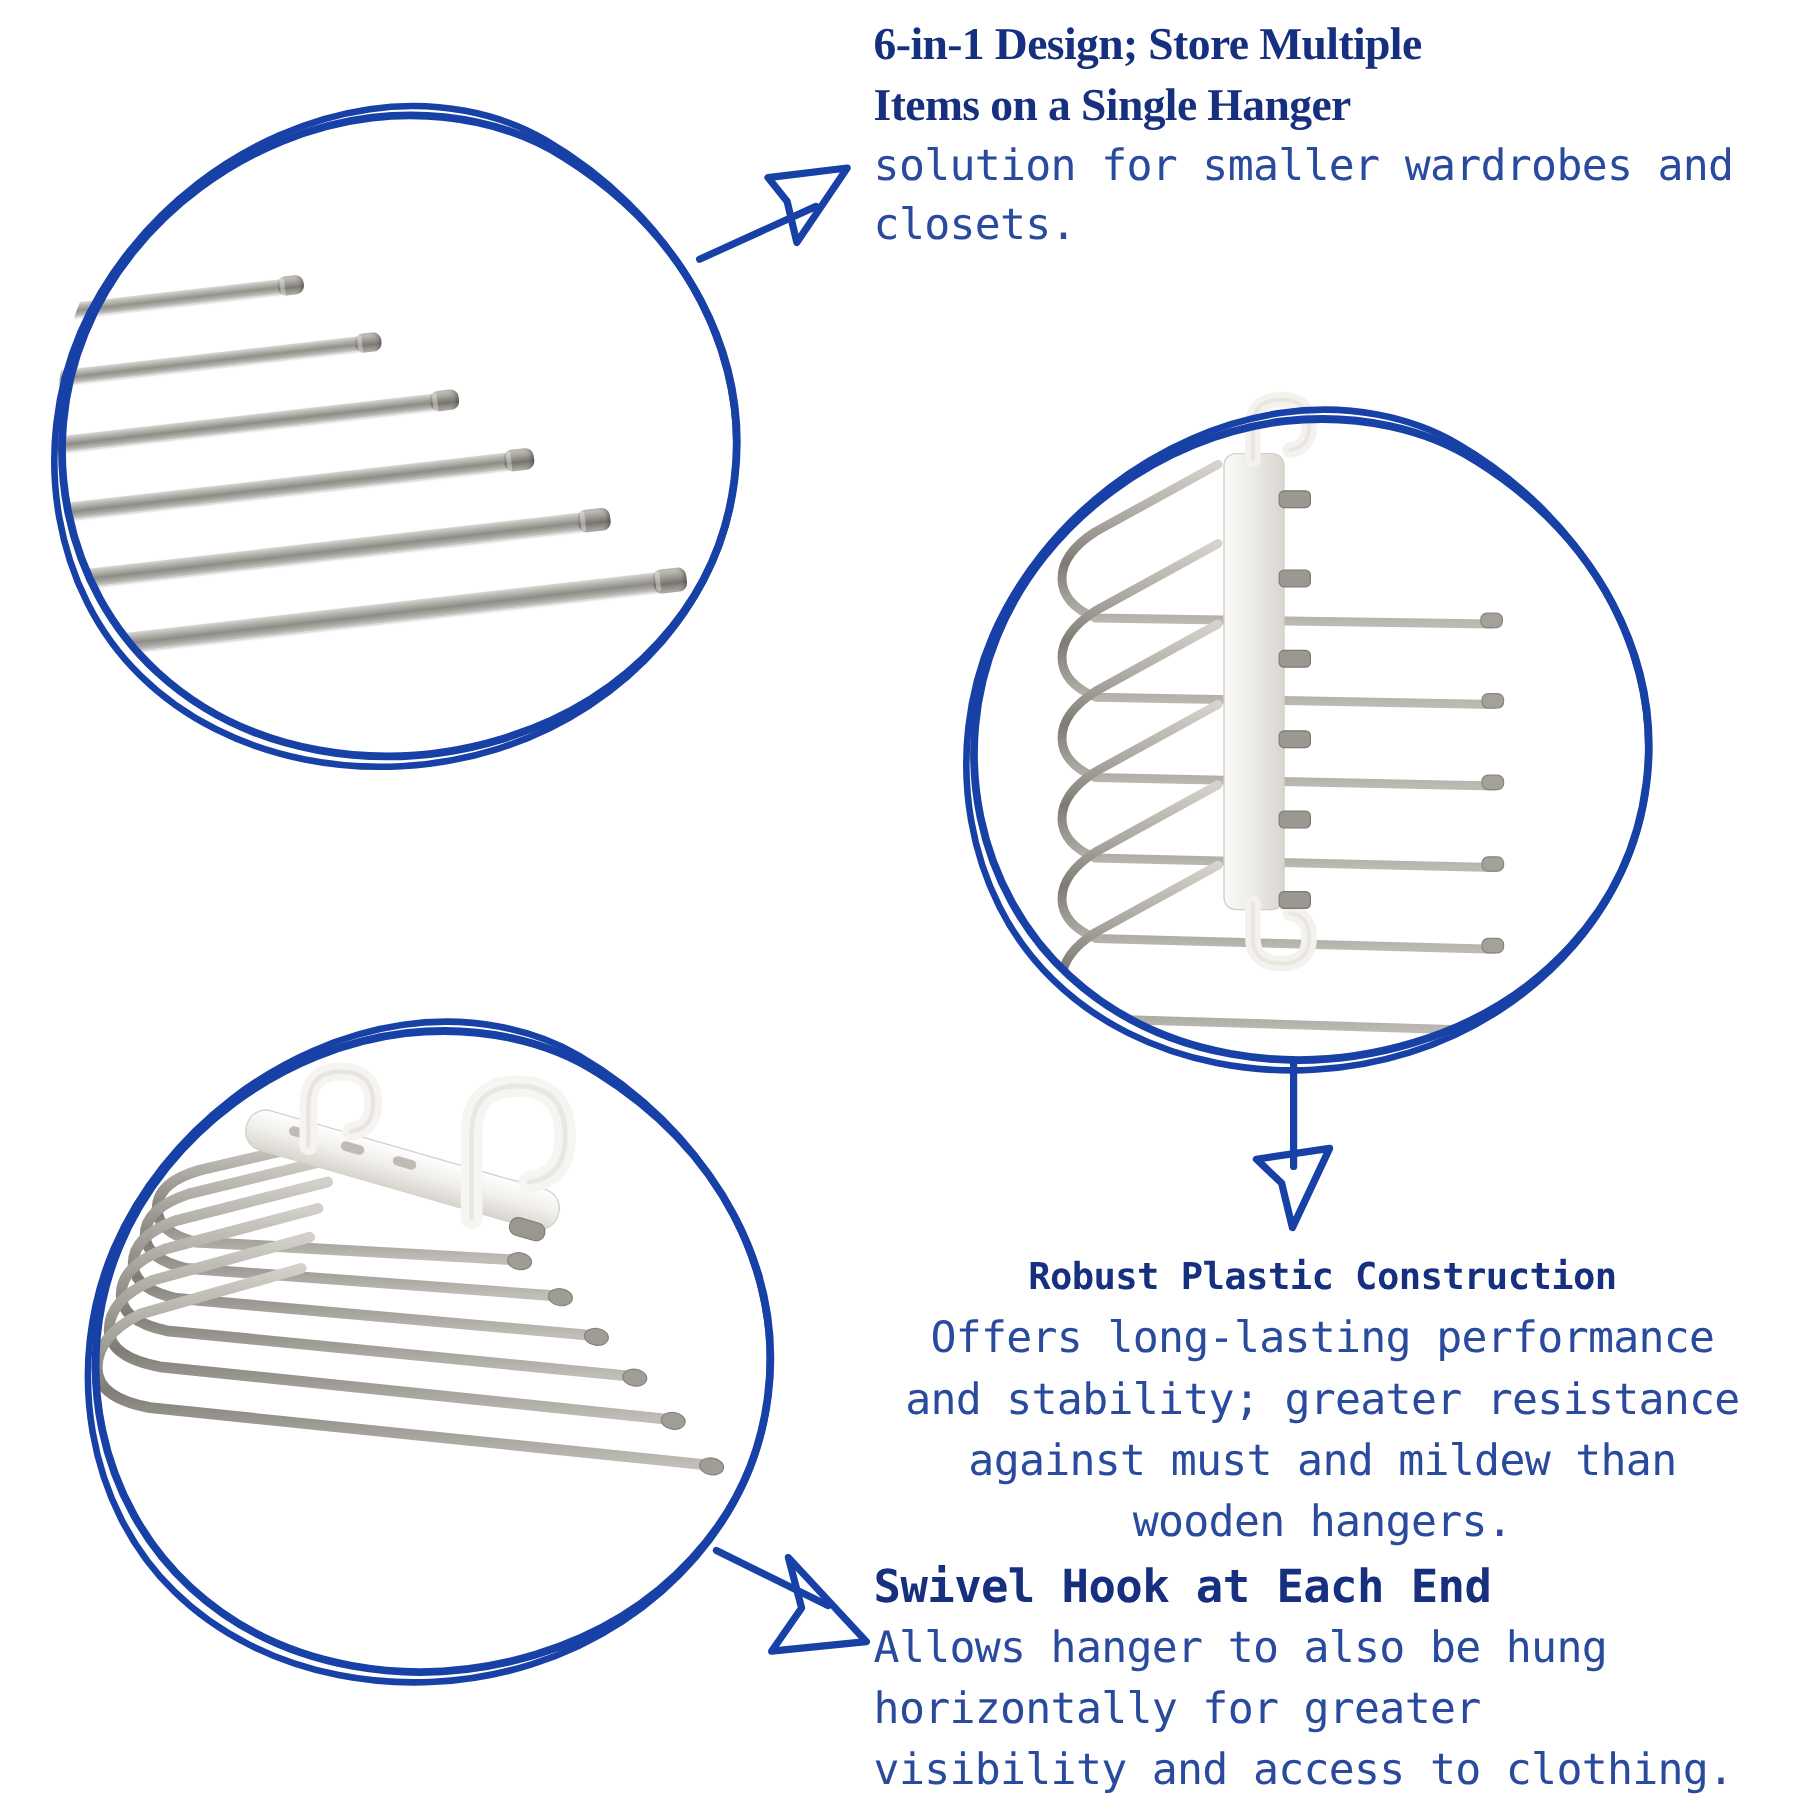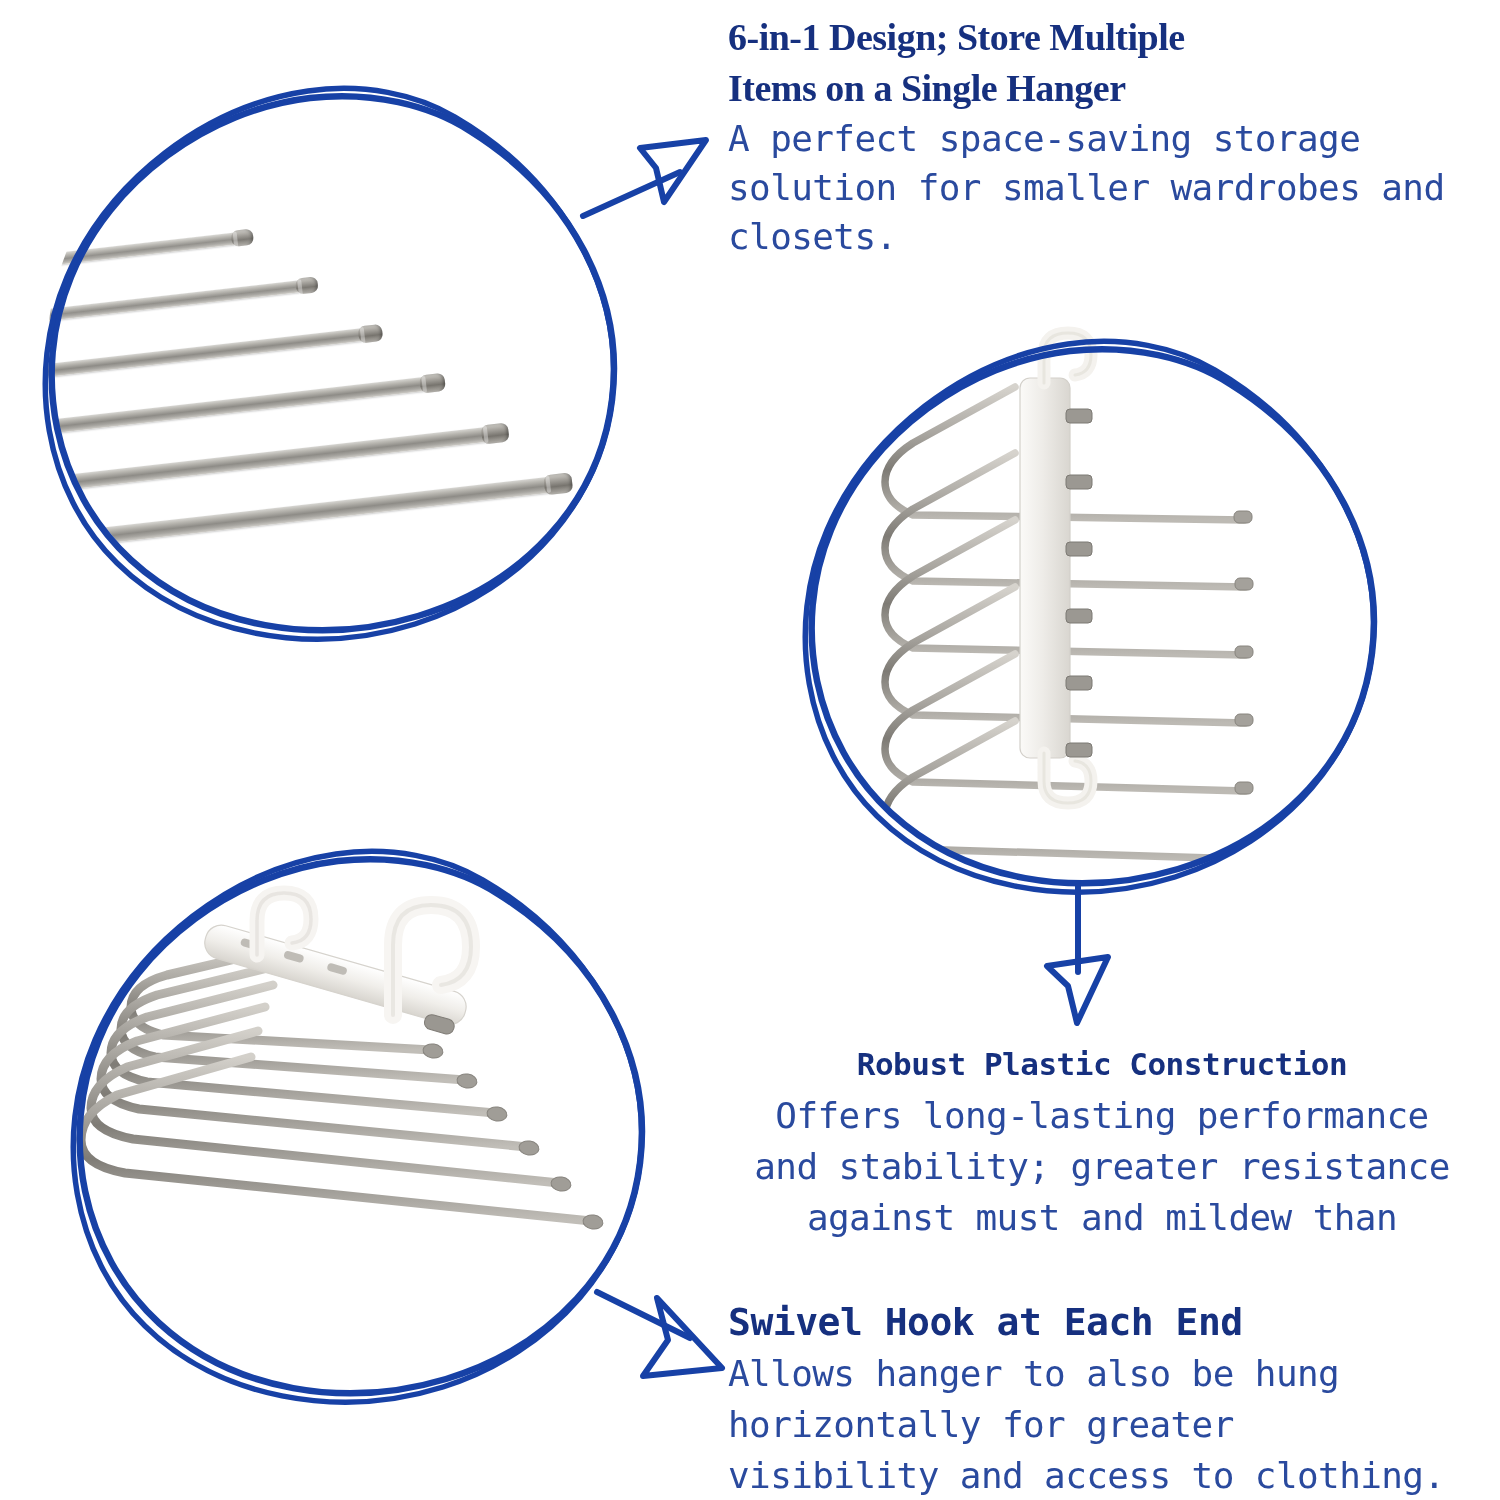--- a/index.html
+++ b/index.html
@@ -274,34 +274,34 @@
 
     </g>
   </svg>
 
   <div class="tblock" id="txt-design">
     <div class="hd">
       <div>6-in-1 Design; Store Multiple</div>
       <div>Items on a Single Hanger</div>
     </div>
     <div class="bd">
-      <div>A perfect space-saving storage</div>
       <div>solution for smaller wardrobes and</div>
       <div>closets.</div>
     </div>
   </div>
 
   <div class="tblock" id="txt-plastic">
     <div class="hd">
       <div>Robust Plastic Construction</div>
     </div>
     <div class="bd">
       <div>Offers long-lasting performance</div>
       <div>and stability; greater resistance</div>
       <div>against must and mildew than</div>
+      <div>wooden hangers.</div>
     </div>
   </div>
 
   <div class="tblock" id="txt-swivel">
     <div class="hd">
       <div>Swivel Hook at Each End</div>
     </div>
     <div class="bd">
       <div>Allows hanger to also be hung</div>
       <div>horizontally for greater</div>

